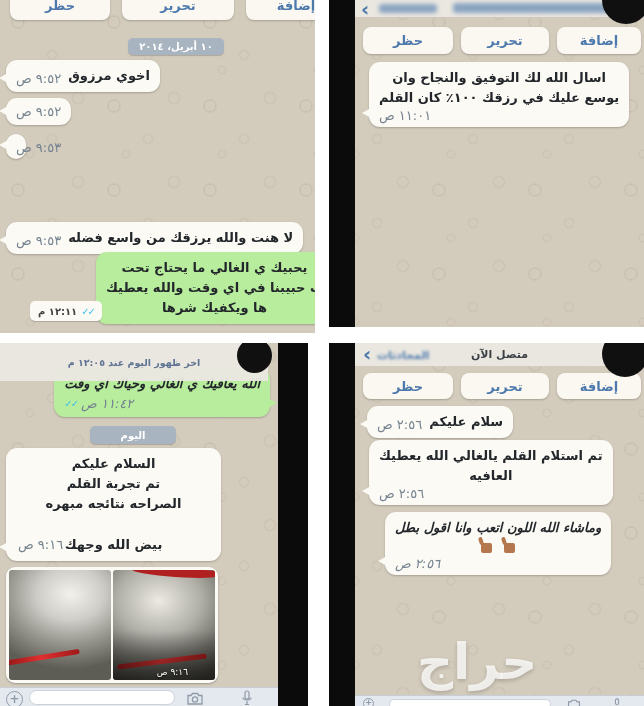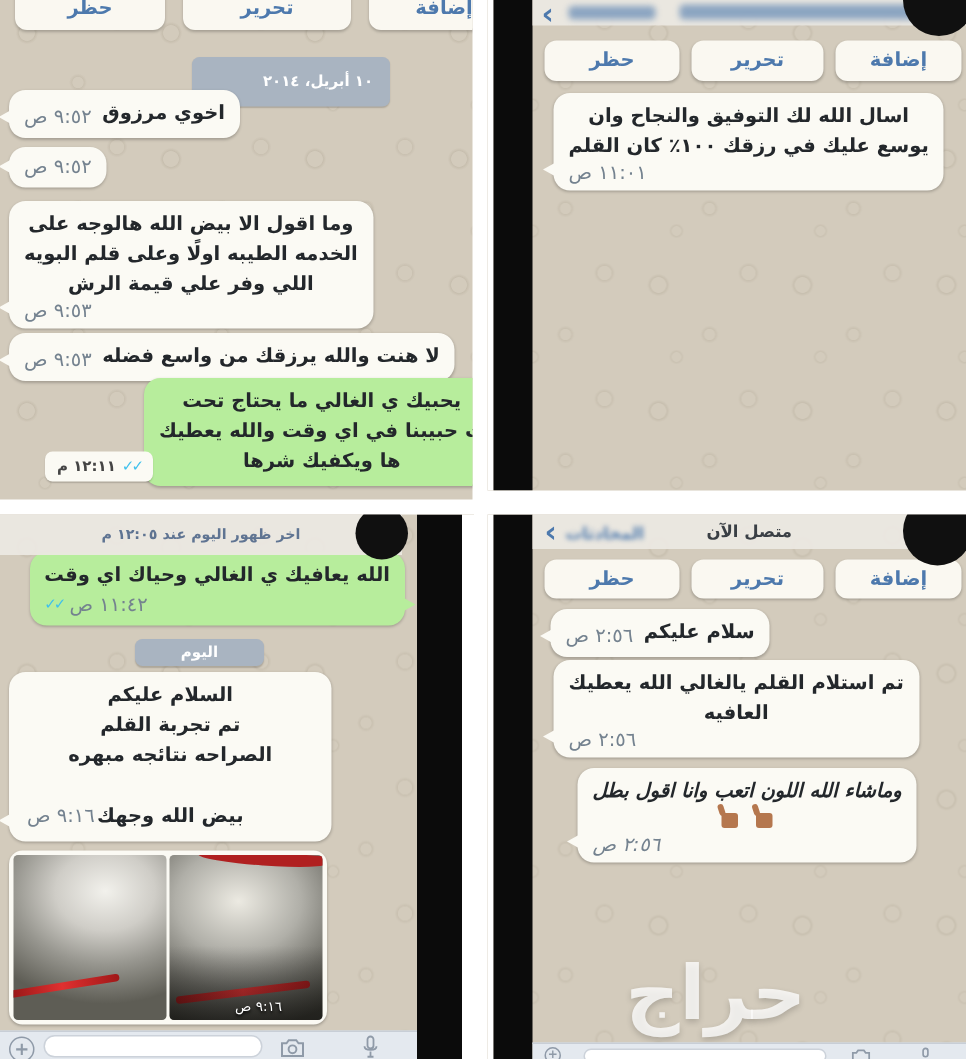--- a/index.html
+++ b/index.html
@@ -66,39 +66,36 @@
 </head>
 <body>
 
 <div class="canvas">
 
   <div class="quad" style="left:0;top:0;width:315px;height:333px;">
     <div class="wallpaper"></div>
     <div class="btn" style="left:10px;top:-9px;width:100px;height:29px;">حظر</div>
     <div class="btn" style="left:122px;top:-9px;width:112px;height:29px;">تحرير</div>
     <div class="btn" style="left:246px;top:-9px;width:100px;height:29px;">إضافة</div>
-    <div class="pill" style="left:128px;top:38px;width:96px;height:33px;padding-left:36px;">١٠ أبريل، ٢٠١٤</div>
+    <div class="pill" style="left:128px;top:38px;width:96px;height:17px;">١٠ أبريل، ٢٠١٤</div>
 
     <div class="bubble in tail-l" style="left:6px;top:60px;">
       <div class="trow">
         <span class="msg-text">اخوي مرزوق</span>
         <span class="time">٩:٥٢ ص</span>
       </div>
     </div>
 
     <div class="bubble in tail-l" style="left:6px;top:98px;">
       <div class="trow">
         <span class="time">٩:٥٢ ص</span>
       </div>
     </div>
 
     <div class="bubble in tail-l pad-b" style="left:6px;top:134px;">
-      <div class="msg-text">وما اقول الا بيض الله هالوجه على
-الخدمه الطيبه اولًا وعلى قلم البويه
-اللي وفر علي قيمة الرش</div>
       <span class="time time-abs">٩:٥٣ ص</span>
     </div>
 
     <div class="bubble in tail-l" style="left:6px;top:222px;">
       <div class="trow">
         <span class="msg-text">لا هنت والله يرزقك من واسع فضله</span>
         <span class="time">٩:٥٣ ص</span>
       </div>
     </div>
 
@@ -135,26 +132,26 @@
 يوسع عليك في رزقك ١٠٠٪ كان القلم</div>
       <span class="time time-abs">١١:٠١ ص</span>
     </div>
   </div>
 
   <div class="quad" style="left:0;top:343px;width:316px;height:363px;">
     <div class="wallpaper"></div>
     <div class="whitestrip" style="right:0;width:8px;"></div>
     <div class="bezel" style="right:8px;width:30px;"></div>
 
-    <div class="hdr" style="left:0;right:48px;top:0;height:27px;">
+    <div class="hdr" style="left:0;right:48px;top:0;height:38px;">
       <span class="hdr-sub">اخر ظهور اليوم عند ١٢:٠٥ م</span>
     </div>
     <div class="avatar" style="left:237px;top:-5px;width:35px;height:35px;"></div>
 
-    <div class="bubble out tail-r" style="right:46px;top:25px;">
+    <div class="bubble out tail-r" style="right:46px;top:25px;font-style:italic;">
       <div class="msg-text">الله يعافيك ي الغالي وحياك اي وقت</div>
       <div class="meta-row">
         <span class="checks">✓✓</span>
         <span class="time">١١:٤٢ ص</span>
       </div>
     </div>
 
     <div class="pill" style="left:90px;top:83px;width:86px;height:18px;">اليوم</div>
 
     <div class="bubble in tail-l center" style="left:6px;top:105px;min-width:195px;">

